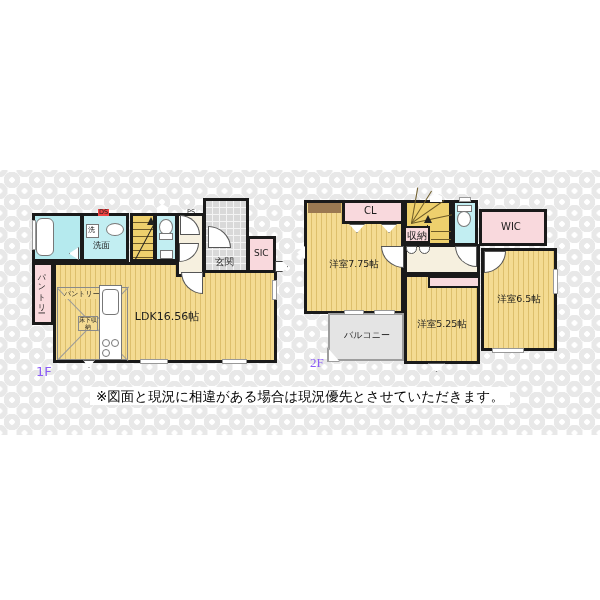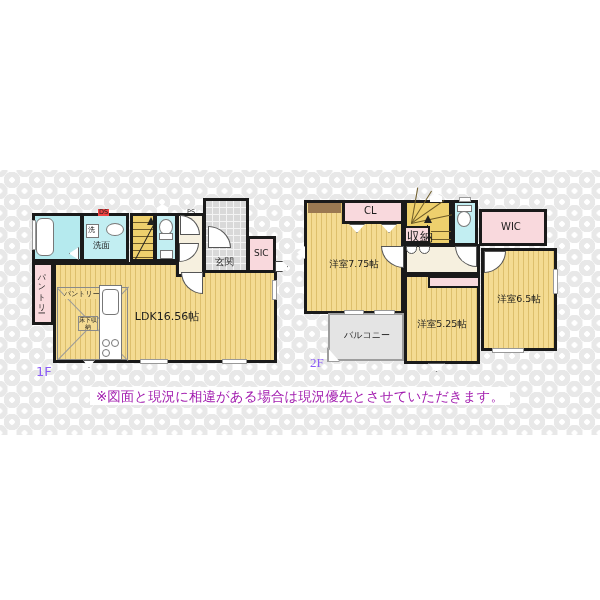--- a/index.html
+++ b/index.html
@@ -33,21 +33,21 @@
   .win{position:absolute;background:#fff;border:1px solid #999;box-sizing:border-box;}
   .arc{position:absolute;background:#fff;border:1px solid #555;box-sizing:border-box;}
   .fix{position:absolute;background:#fff;border:1px solid #777;box-sizing:border-box;}
   .tri{position:absolute;background:#fff;}
   .dline{position:absolute;height:0;border-top:1px solid #9a9a9a;}
   .kline{position:absolute;height:0;border-top:1.4px solid #222;}
   .lbl{position:absolute;color:#1c1c1c;white-space:nowrap;line-height:1.1;}
   .ctr{text-align:center;}
   .vtext{writing-mode:vertical-rl;letter-spacing:1px;}
   .note{position:absolute;left:0;top:386px;width:600px;text-align:center;}
-  .note span{background:#fff;padding:1px 6px;font-size:13.5px;color:#a21caf;}
+  .note span{background:#fff;padding:1px 6px;font-size:13.5px;color:#000000;}
   .flabel{font-size:13px;color:#8b5cf6;}
 </style>
 </head>
 <body>
 
 <div id="canvas">
 
   <div class="wm"></div>
 
   <div class="plan" style="left:32px;top:198px;width:258px;height:185px;">
@@ -133,21 +133,21 @@
       <div class="dline" style="left:4px;top:20px;width:40px;border-top-color:#6d5a26;transform-origin:0 0;transform:rotate(-35deg);"></div>
       <div class="dline" style="left:4px;top:20px;width:38px;border-top-color:#6d5a26;transform-origin:0 0;transform:rotate(-58deg);"></div>
       <div class="dline" style="left:4px;top:20px;width:36px;border-top-color:#6d5a26;transform-origin:0 0;transform:rotate(-80deg);"></div>
       <div class="dline" style="left:24px;top:28px;width:20px;border-top-color:#6d5a26;"></div>
       <div class="dline" style="left:24px;top:36px;width:20px;border-top-color:#6d5a26;"></div>
       <div style="position:absolute;left:20px;top:22px;height:18px;border-left:1.4px solid #222;"></div>
       <div class="tri" style="left:17px;top:12px;width:8px;height:8px;background:#222;clip-path:polygon(50% 0,100% 100%,0 100%);"></div>
     </div>
 
     <div class="room pink b2" style="left:102px;top:31px;width:26px;height:17px;"></div>
-    <div class="lbl" style="left:105px;top:35px;font-size:13px;">収納</div>
+    <div class="lbl" style="left:105px;top:35px;font-size:10px;">収納</div>
 
     <div class="room cyan" style="left:150px;top:5px;width:26px;height:46px;"></div>
     <div class="fix" style="left:155px;top:10px;width:15px;height:7px;"></div>
     <div class="fix" style="left:155px;top:16px;width:14px;height:16px;border-radius:50%;"></div>
     <div class="win" style="left:157px;top:2px;width:12px;height:5px;"></div>
     <div class="tri" style="left:128px;top:-2px;width:12px;height:9px;clip-path:polygon(50% 0,100% 40%,100% 100%,0 100%,0 40%);"></div>
 
     <div class="room pink" style="left:177px;top:14px;width:68px;height:37px;"></div>
     <div class="lbl" style="left:199px;top:26px;font-size:10px;">WIC</div>
 

